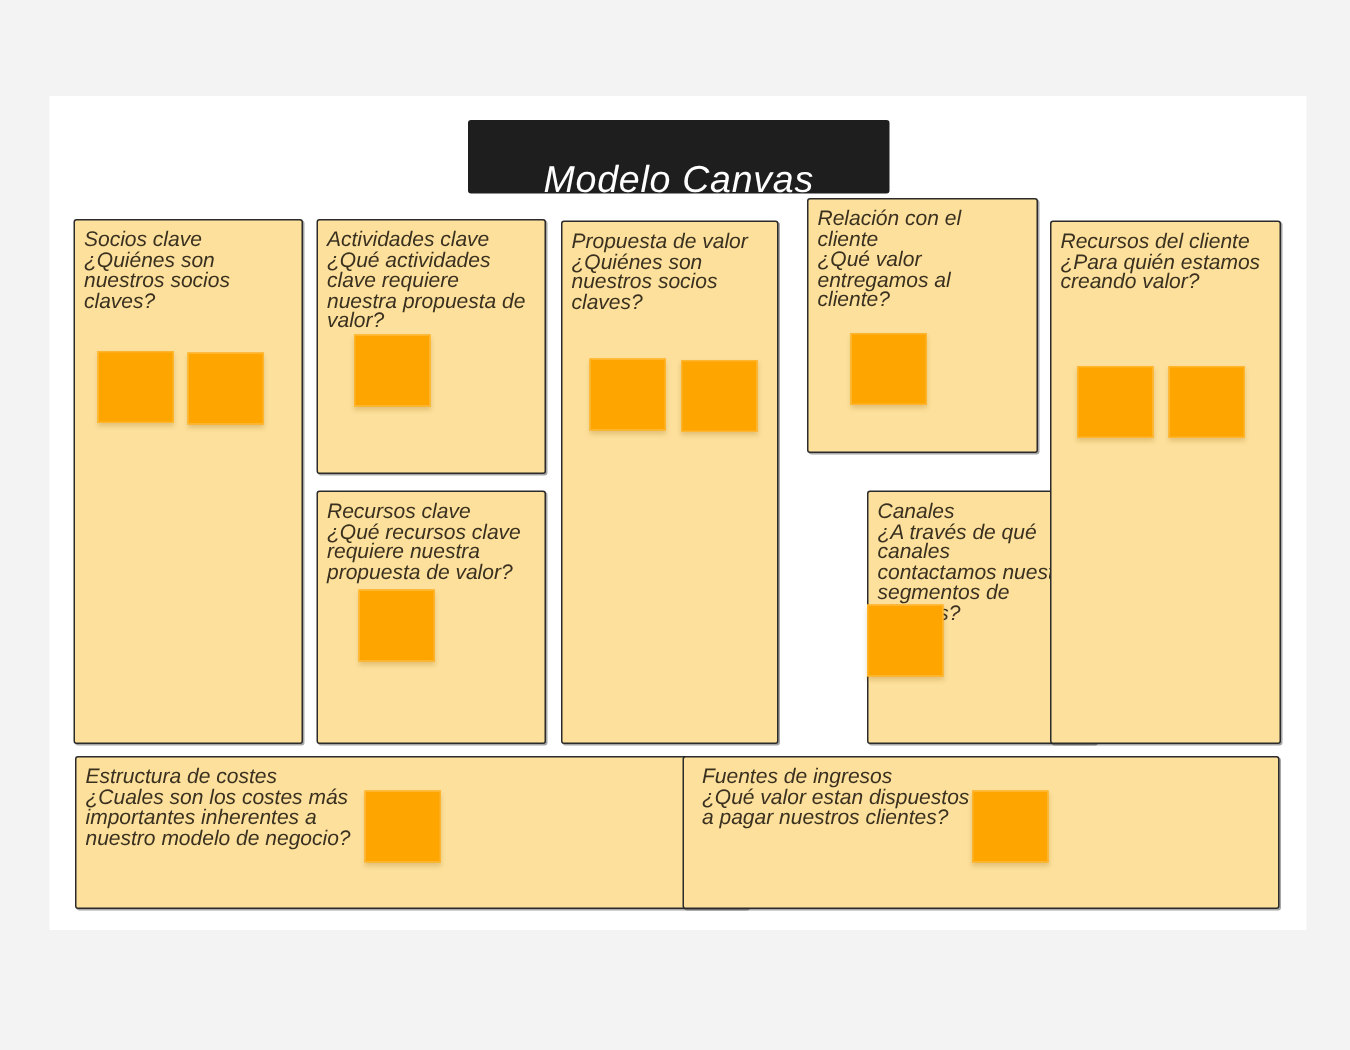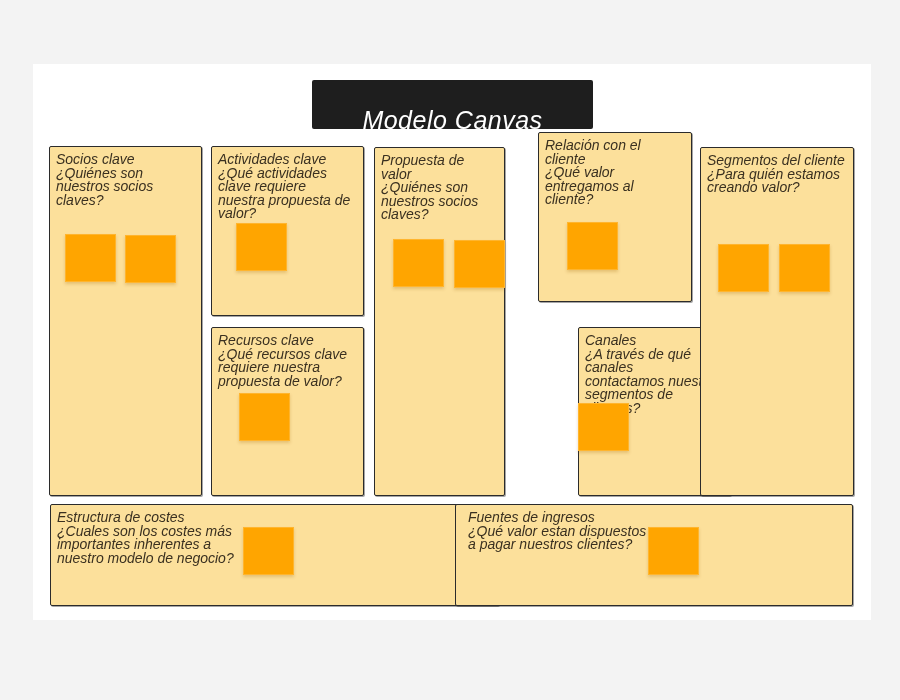--- a/index.html
+++ b/index.html
@@ -65,40 +65,40 @@
   <span class="panel-question">¿Qué actividades clave requiere
 nuestra propuesta de valor?</span>
 </div>
 
 <div class="panel" style="left:211px; top:327px; width:153px; height:169px;">
   <span class="panel-title">Recursos clave</span>
   <span class="panel-question">¿Qué recursos clave requiere nuestra
 propuesta de valor?</span>
 </div>
 
-<div class="panel" style="left:374px; top:147px; width:131px; height:349px;">
+<div class="panel" style="left:374px; top:147px; width:145px; height:349px;">
   <span class="panel-title">Propuesta de valor</span>
   <span class="panel-question">¿Quiénes son nuestros socios
 claves?</span>
 </div>
 
 <div class="panel" style="left:538px; top:132px; width:154px; height:170px;">
   <span class="panel-title">Relación con el cliente</span>
   <span class="panel-question">¿Qué valor entregamos al cliente?</span>
 </div>
 
 <div class="panel" style="left:538px; top:327px; width:153px; height:169px;margin-left:40px;">
   <span class="panel-title">Canales</span>
   <span class="panel-question">¿A través de qué canales
 contactamos nuestros segmentos de
 clientes?</span>
 </div>
 
 <div class="panel" style="left:700px; top:147px; width:154px; height:349px;">
-  <span class="panel-title">Segmentos del cliente</span>
+  <span class="panel-title">Recursos del cliente</span>
   <span class="panel-question">¿Para quién estamos creando valor?</span>
 </div>
 
 <div class="panel" style="left:50px; top:504px; width:449px; height:102px;">
   <span class="panel-title">Estructura de costes</span>
   <span class="panel-question">¿Cuales son los costes más
 importantes inherentes a
 nuestro modelo de negocio?</span>
 </div>
 

